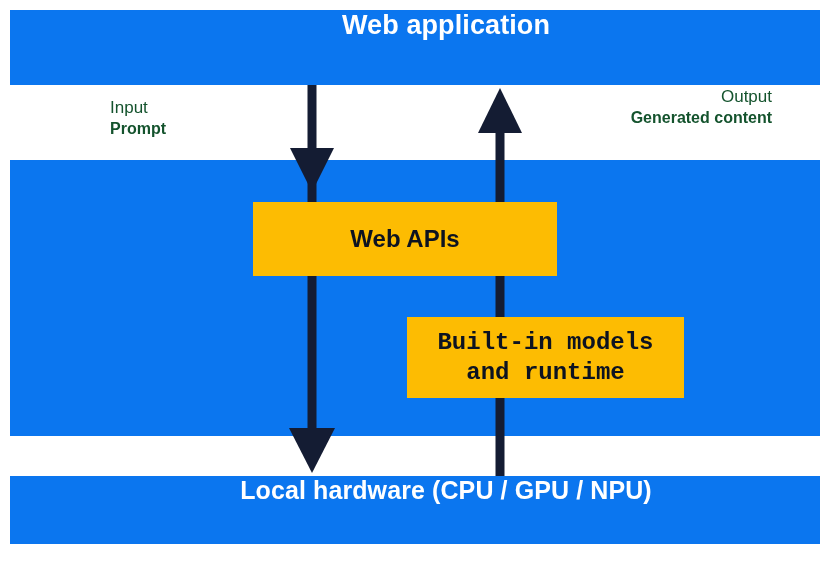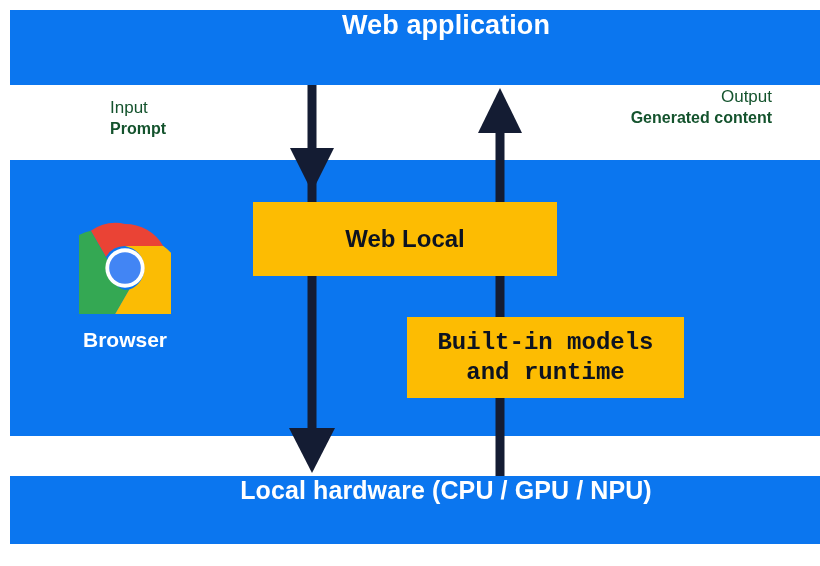--- a/index.html
+++ b/index.html
@@ -151,35 +151,20 @@
   <div class="layer-bar" id="bar-web-application">
     <span class="layer-bar-label">Web application</span>
   </div>
 
   <div class="layer-bar" id="bar-browser"></div>
 
   <div class="layer-bar" id="bar-local-hardware">
     <span class="layer-bar-label">Local hardware (CPU / GPU / NPU)</span>
   </div>
 
-  <div id="browser-badge">
-    <svg id="chrome-icon" width="92" height="92" viewBox="0 0 192 192">
-
-      <path d="M96 4a92 92 0 0 1 79.7 46H96a46 46 0 0 0-39.8 23L24.6 18.4A91.8 91.8 0 0 1 96 4Z" fill="#ea4335"></path>
-
-      <path d="M24.6 18.4 64.4 87.2A46 46 0 0 0 96 142c3 0 6-.3 8.9-.9l-39.6 68.6A92 92 0 0 1 24.6 18.4Z" fill="#34a853"></path>
-
-      <path d="M175.7 50A92 92 0 0 1 65.3 209.7L105 141a46 46 0 0 0 31-45c0-17.7-10-33.1-24.6-40.9L96 50Z" fill="#fbbc04"></path>
-
-      <circle cx="96" cy="96" r="41" fill="#ffffff"></circle>
-
-      <circle cx="96" cy="96" r="33" fill="#4285f4"></circle>
-    </svg>
-    <span id="browser-label">Browser</span>
-  </div>
 
   <svg id="connectors" viewBox="0 0 820 566">
 
     <g>
       <line x1="312" y1="85" x2="312" y2="443" stroke="#141c33" stroke-width="9"></line>
       <polygon points="312,473 289,428 335,428" fill="#141c33"></polygon>
 
       <polygon points="312,192 290,148 334,148" fill="#141c33"></polygon>
     </g>
 
@@ -193,20 +178,20 @@
     <span class="flow-kind">Input</span>
     <span class="flow-value">Prompt</span>
   </div>
 
   <div class="flow-label" id="flow-output">
     <span class="flow-kind">Output</span>
     <span class="flow-value">Generated content</span>
   </div>
 
   <div class="component-box" id="box-web-apis">
-    <span class="component-box-label">Web Local</span>
+    <span class="component-box-label">Web APIs</span>
   </div>
 
   <div class="component-box" id="box-builtin-models">
     <span class="component-box-label">Built-in models<br>and runtime</span>
   </div>
 
 </div>
 
 </body></html>

